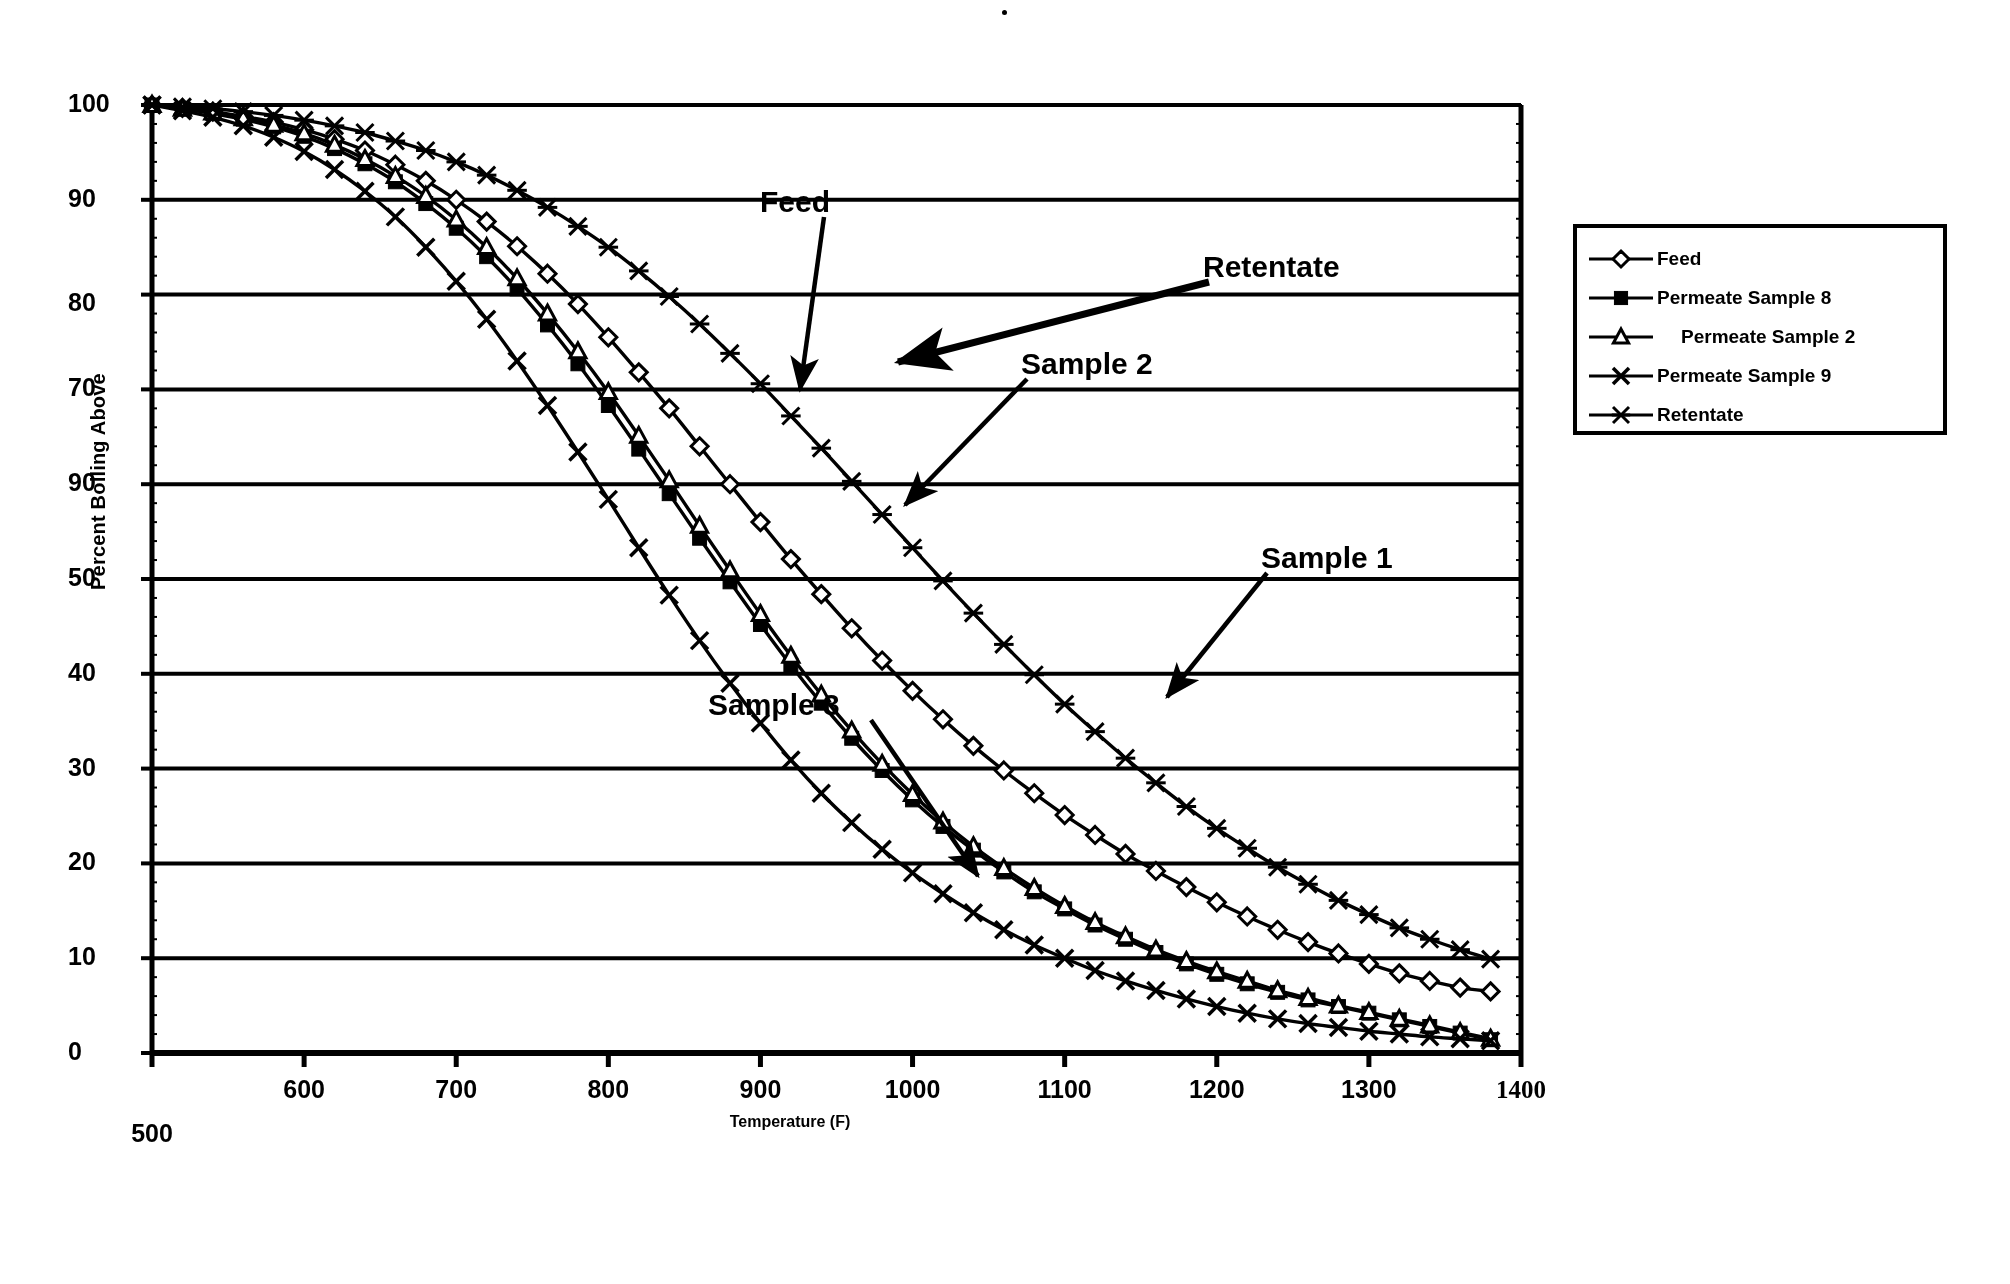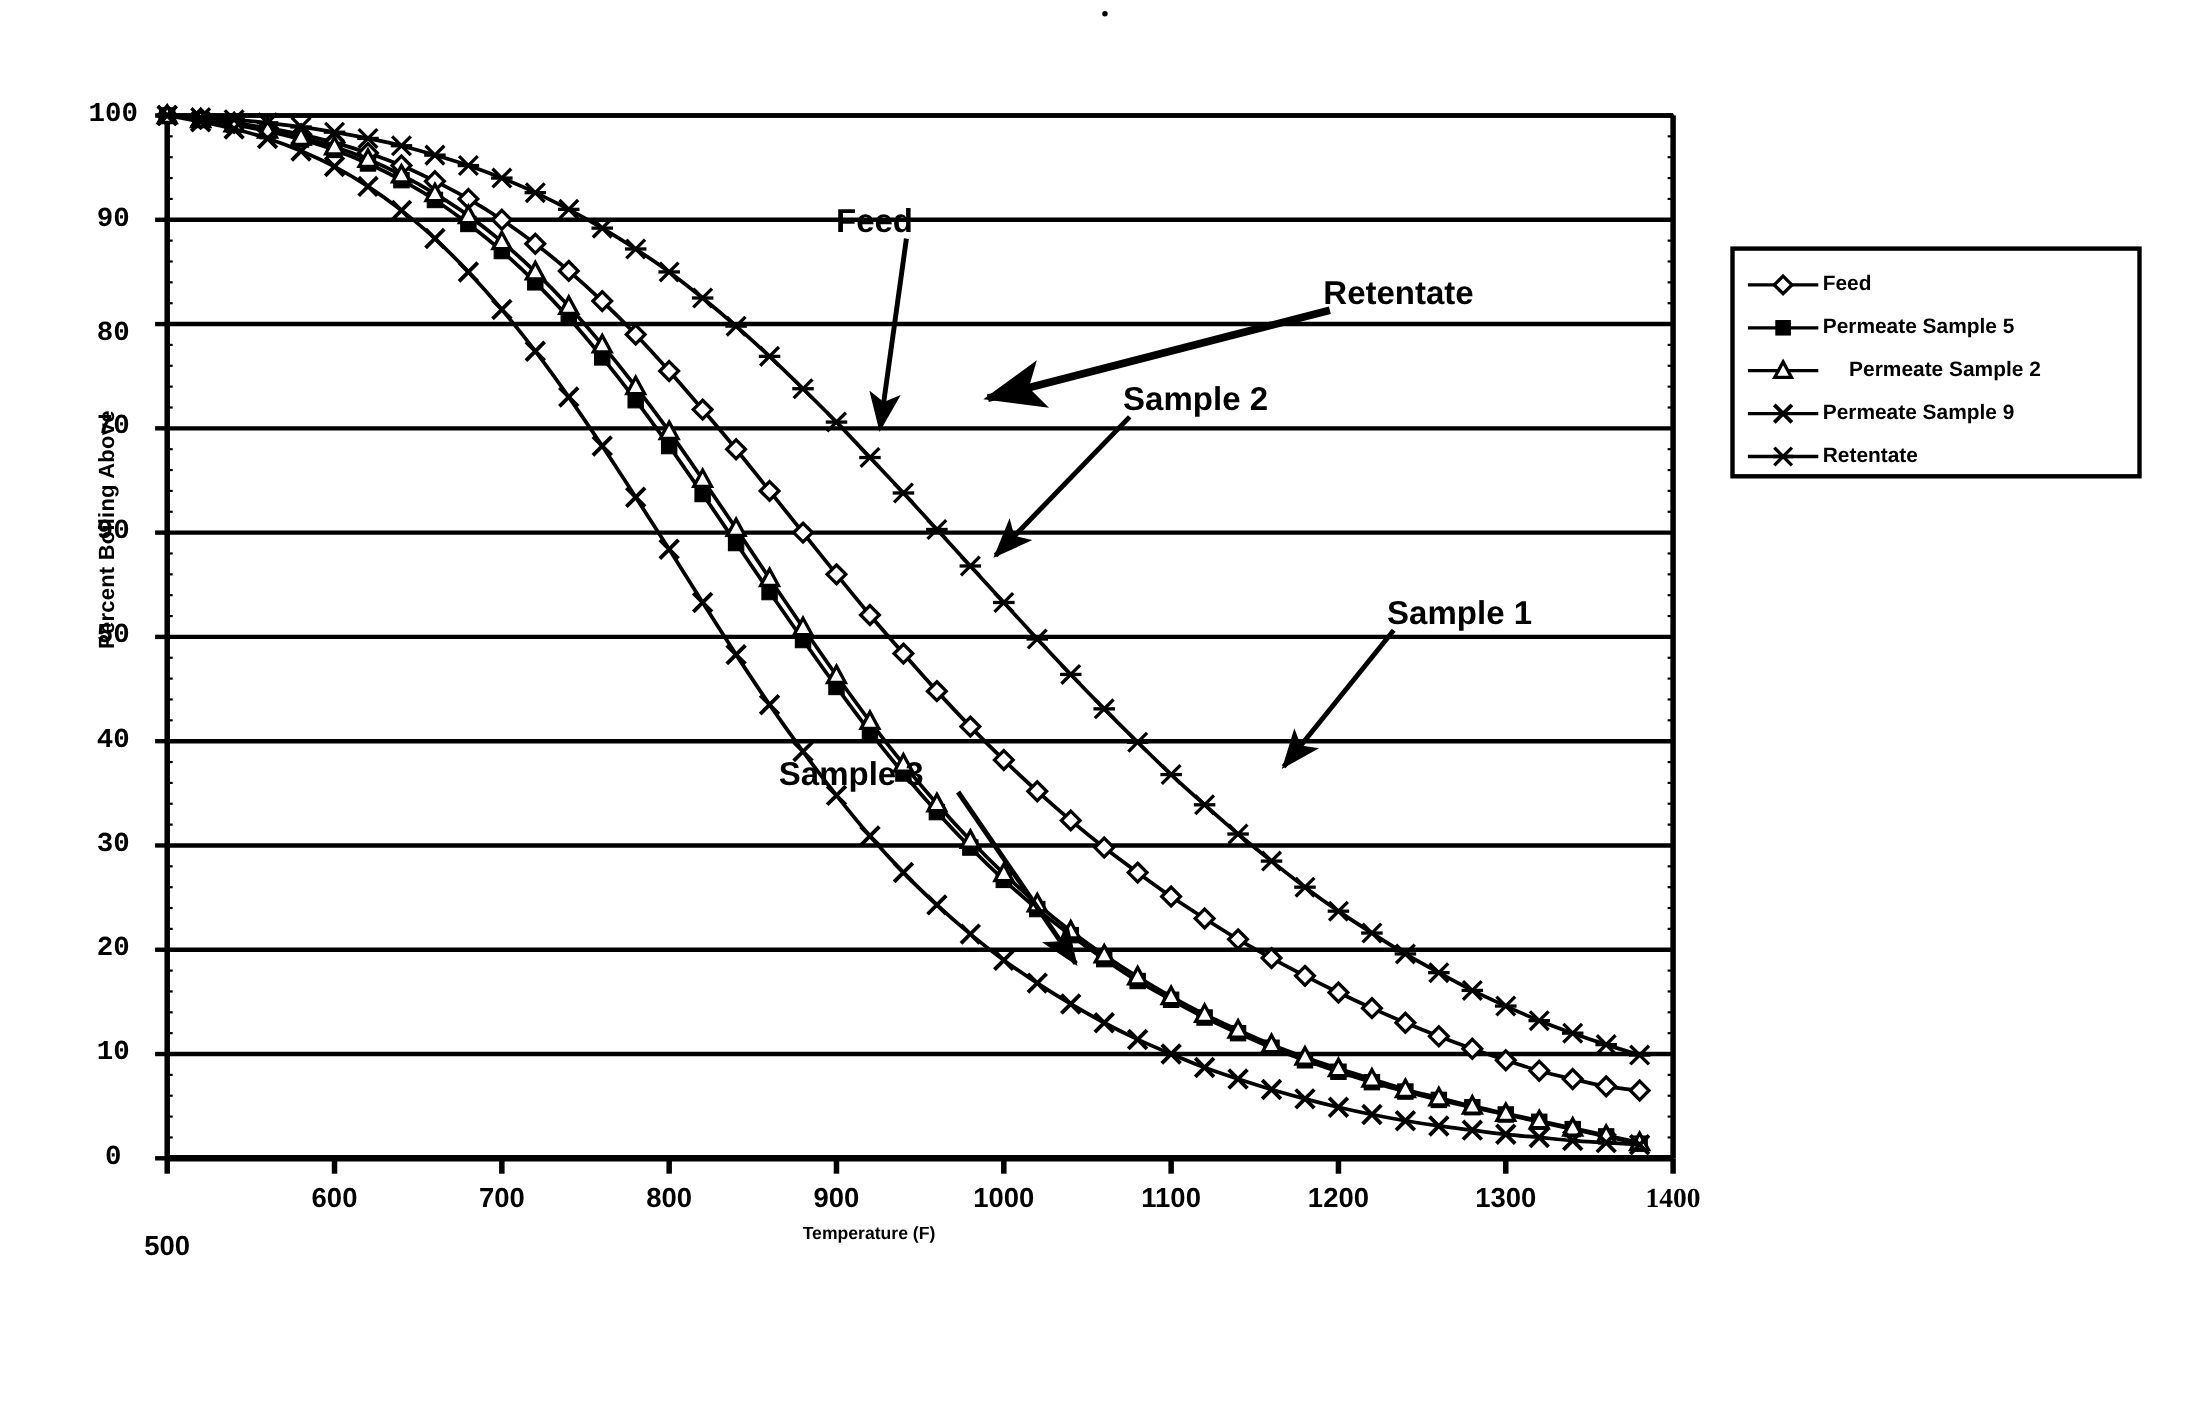--- a/index.html
+++ b/index.html
@@ -18,22 +18,22 @@
     transform:rotate(-90deg);transform-origin:center center;
     text-align:center;font-size:20px;font-weight:bold;letter-spacing:.2px;
     font-family:"Liberation Sans",sans-serif;
   }
   
   #xtitle{
     position:absolute;left:610px;top:1113px;width:360px;text-align:center;
     font-size:16px;font-weight:bold;font-family:"Liberation Sans",sans-serif;
   }
   
-  .ytick{position:absolute;text-align:center;width:70px;font-size:25px;font-weight:bold;
-         font-family:Liberation Mono, monospace;line-height:1;}
+  .ytick{position:absolute;text-align:left;width:70px;font-size:25px;font-weight:bold;
+         font-family:Liberation Sans, sans-serif;line-height:1;}
   .xtick{position:absolute;text-align:center;width:110px;font-size:25px;font-weight:bold;
          font-family:"Liberation Sans",sans-serif;line-height:1;}
 
   
   .annot{position:absolute;font-size:30px;font-weight:bold;white-space:nowrap;
          font-family:"Liberation Sans",sans-serif;}
 
   
   #legend{position:absolute;left:1573px;top:224px;width:374px;height:211px;
           border:4px solid #000;background:#fff;box-sizing:border-box;}
@@ -615,21 +615,21 @@
             <line x1="2" y1="15" x2="66" y2="15" stroke="#000" stroke-width="3"></line>
             <polygon points="34,7 42,15 34,23 26,15" fill="#fff" stroke="#000" stroke-width="3"></polygon>
           </svg></div>
         <span class="leglabel">Feed</span>
       </div>
       <div class="legrow" style="top: 53px;">
         <div class="legsym"><svg width="68" height="30">
             <line x1="2" y1="15" x2="66" y2="15" stroke="#000" stroke-width="3"></line>
             <rect x="27.44" y="8.440000000000001" width="13.12" height="13.12" fill="#000" stroke="#000" stroke-width="1"></rect>
           </svg></div>
-        <span class="leglabel">Permeate Sample 5</span>
+        <span class="leglabel">Permeate Sample 8</span>
       </div>
       <div class="legrow" style="top: 92px; gap: 24px;">
         <div class="legsym"><svg width="68" height="30">
             <line x1="2" y1="15" x2="66" y2="15" stroke="#000" stroke-width="3"></line>
             <polygon points="34,7 41.6,21 26.4,21" fill="#fff" stroke="#000" stroke-width="3"></polygon>
           </svg></div>
         <span class="leglabel">Permeate Sample 2</span>
       </div>
       <div class="legrow" style="top: 131px;">
         <div class="legsym"><svg width="68" height="30">

